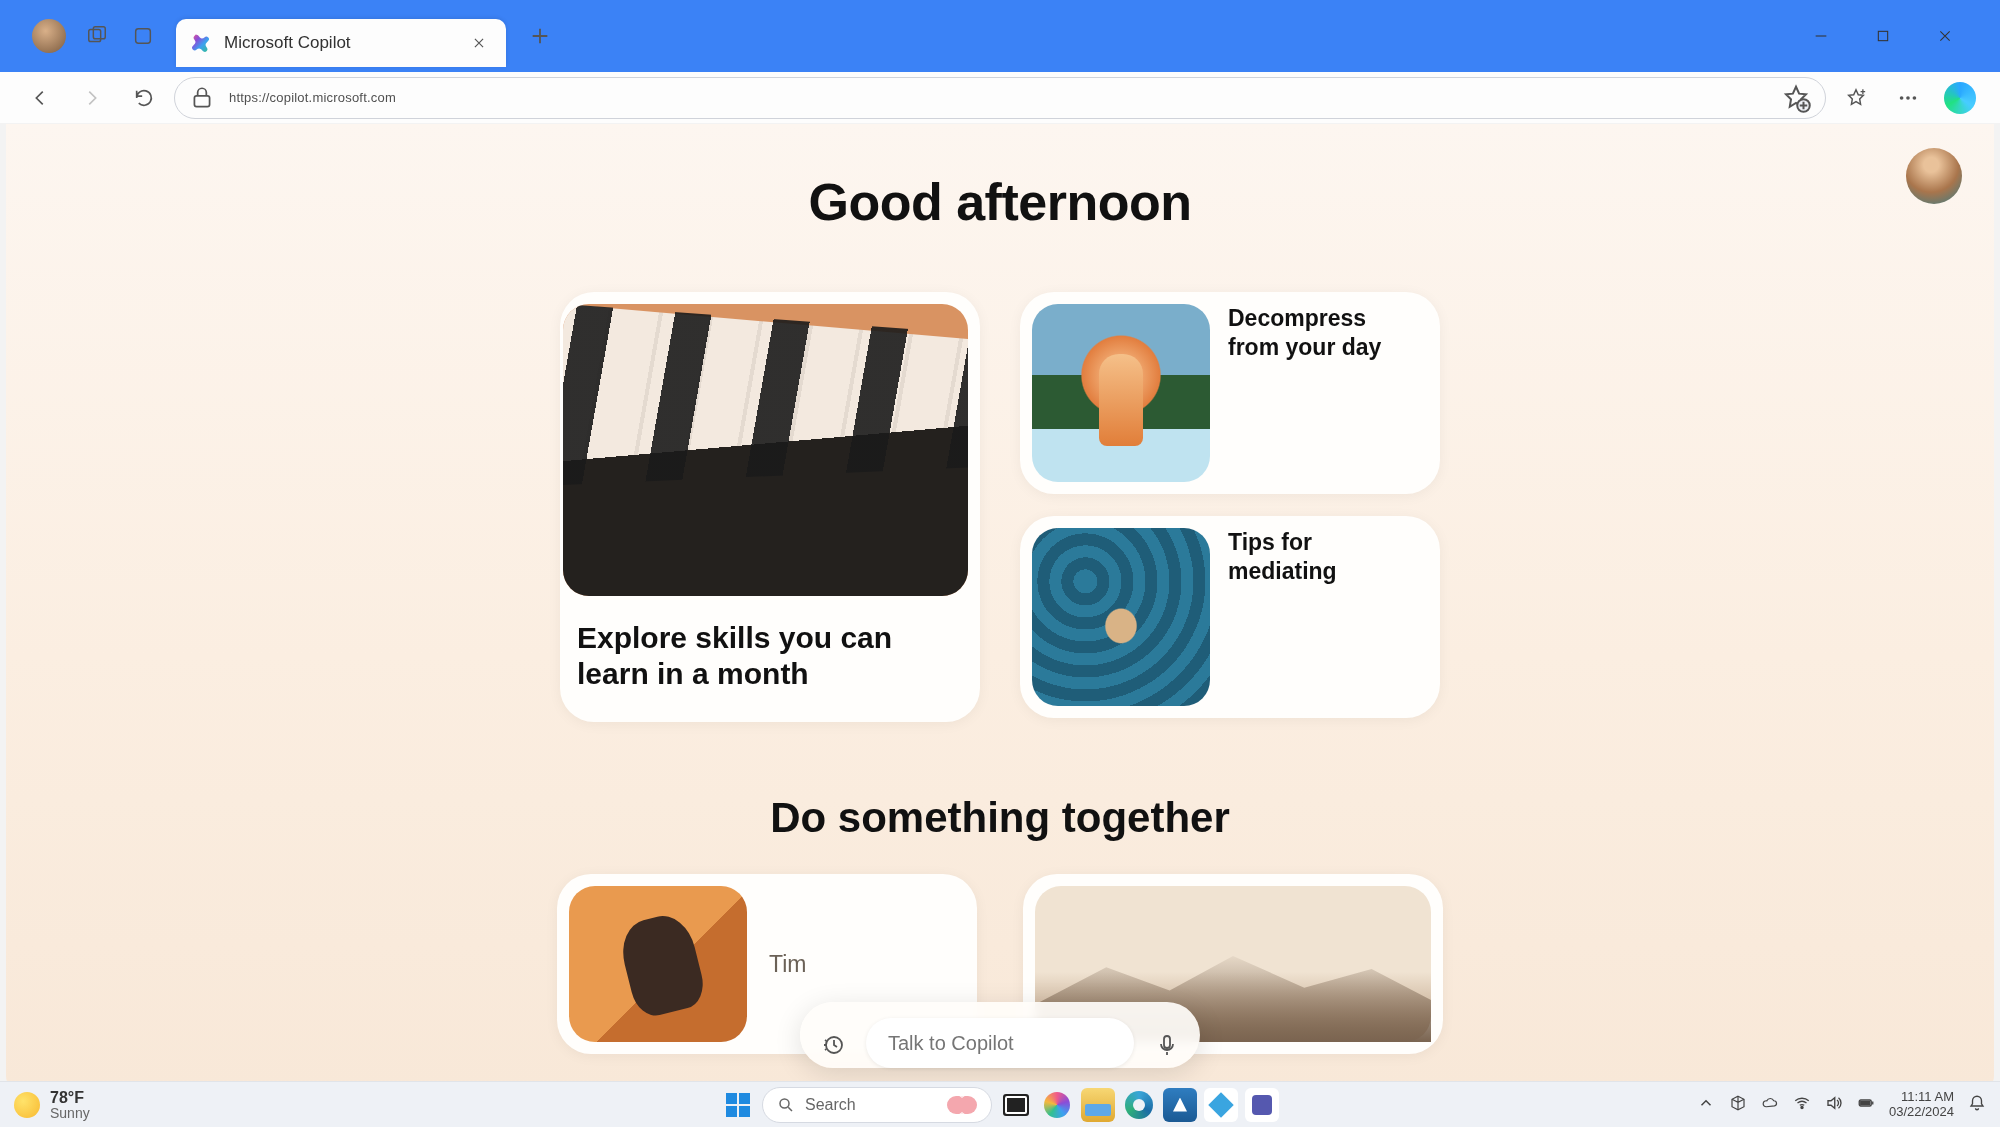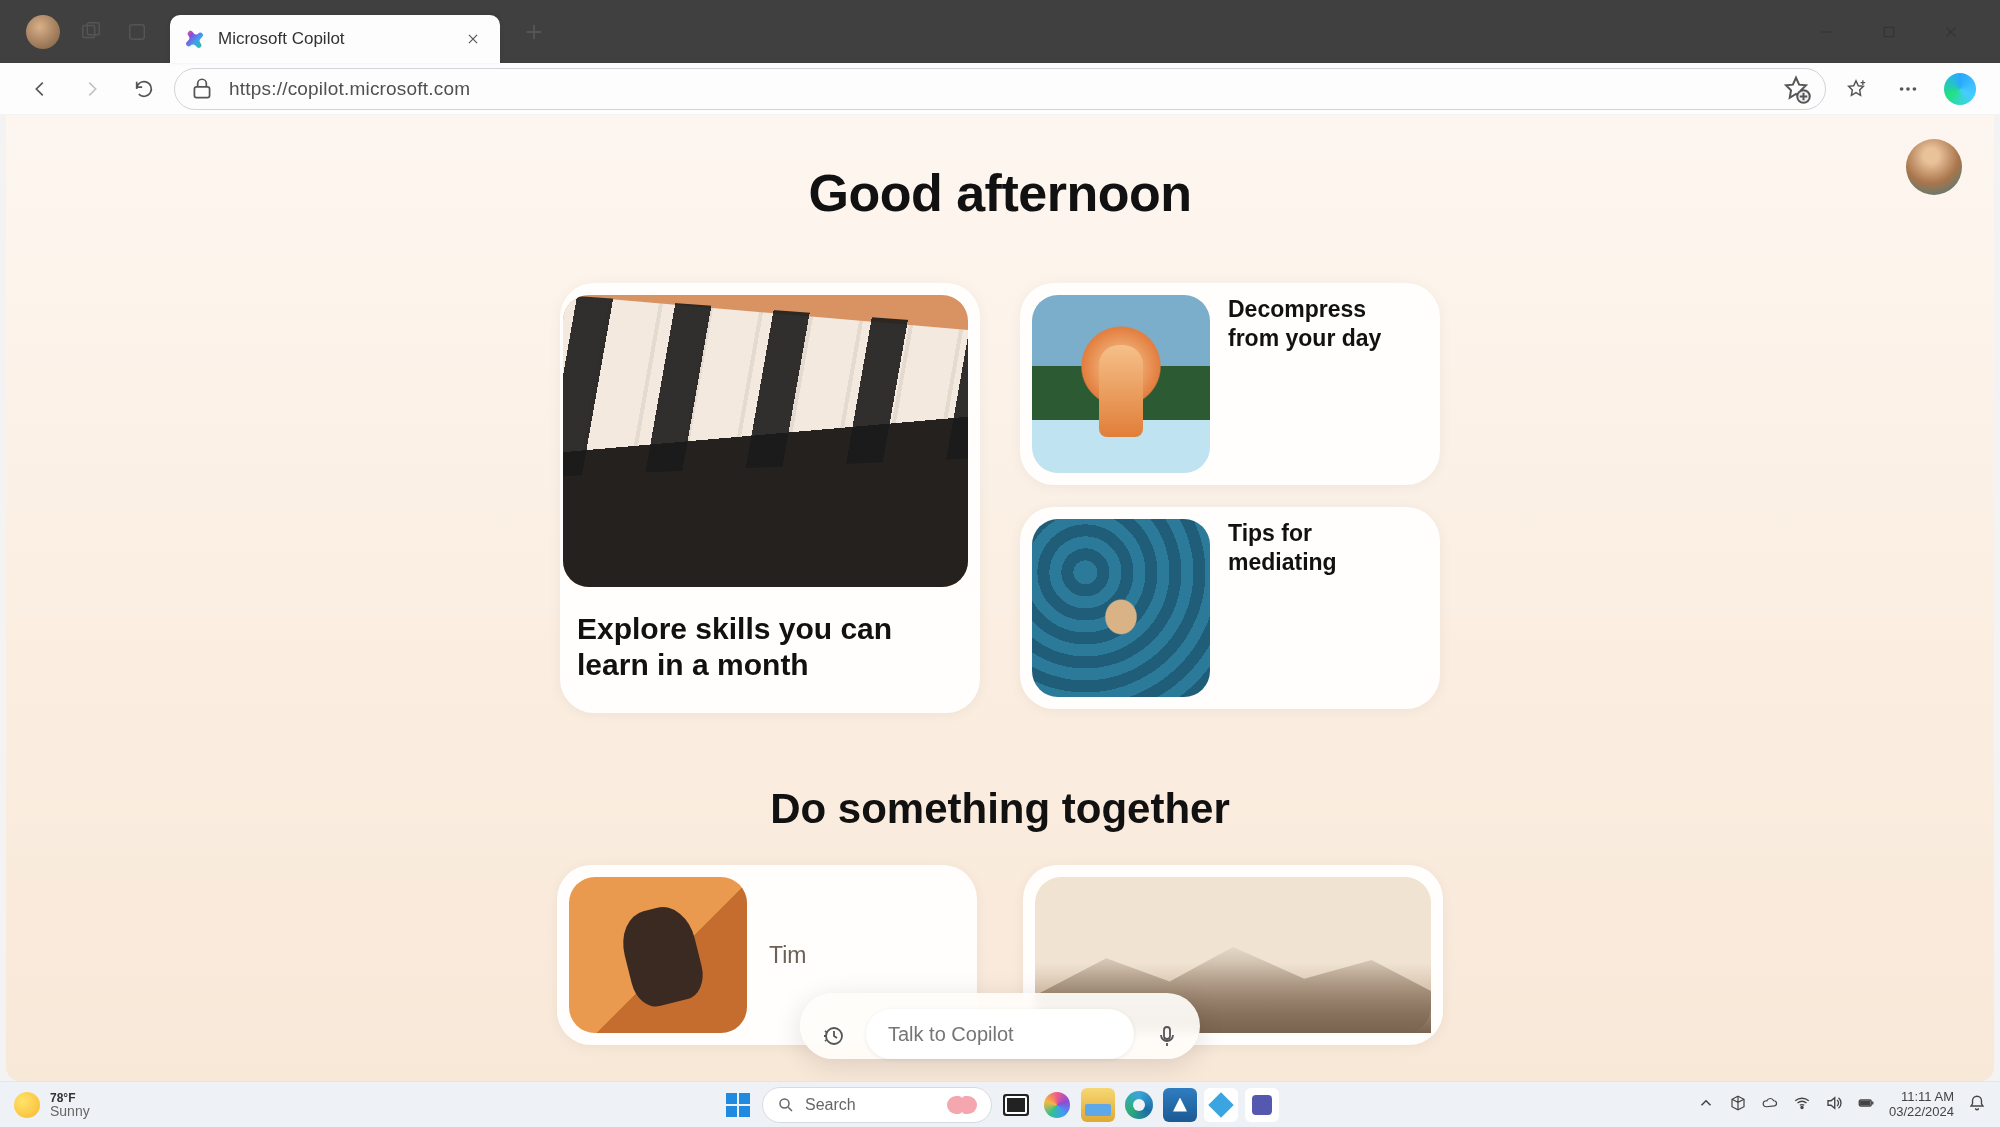--- a/index.html
+++ b/index.html
@@ -1,19 +1,19 @@
 <!DOCTYPE html>
 <html><head>
 <meta charset="utf-8">
 <style>
 * { margin: 0; padding: 0; box-sizing: border-box; font-family: "Segoe UI", -apple-system, sans-serif; }
 html, body { width: 2000px; height: 1127px; overflow: hidden; background: #f3f3f3; }
 
 
-.titlebar { height: 63px; background: #404040; display: flex; align-items: center; padding: 0 18px; }
+.titlebar { height: 72px; background: #3b82f6; display: flex; align-items: center; padding: 0 24px; }
 .tb-profile { width: 34px; height: 34px; border-radius: 50%; background: radial-gradient(circle at 40% 35%, #d9b089, #7a5a3e); margin: 0 8px; }
 .tb-icon-btn { width: 46px; height: 46px; display: flex; align-items: center; justify-content: center; color: #555; border-radius: 6px; }
 .tb-icon-btn svg { width: 22px; height: 22px; }
 
 .tab { display: flex; align-items: center; background: #fdfdfd; border-radius: 10px 10px 0 0; height: 48px; padding: 0 16px 0 14px; margin-left: 10px; width: 330px; box-shadow: 0 -1px 4px rgba(0,0,0,0.1); position: relative; top: 7px;}
 .tab-favicon { width: 22px; height: 22px; margin-right: 12px; }
 .tab-title { font-size: 17px; color: #323232; flex: 1; }
 .tab-close { width: 22px; height: 22px; display:flex; align-items:center; justify-content:center; color:#555; }
 .tab-close svg { width:14px; height:14px; }
 .new-tab { width:40px; height:40px; display:flex; align-items:center; justify-content:center; margin-left:14px; color:#555; }
@@ -22,21 +22,21 @@
 .caption-btns { margin-left:auto; display:flex; }
 .caption-btn { width:62px; height:48px; display:flex; align-items:center; justify-content:center; color:#333; }
 .caption-btn svg { width:16px; height:16px; }
 
 
 .addr-row { height: 52px; background:#fdfdfd; display:flex; align-items:center; padding:0 18px; gap:8px; border-bottom:1px solid rgba(0,0,0,0.04); }
 .addr-icon-btn { width:44px; height:44px; display:flex; align-items:center; justify-content:center; color:#555; border-radius:6px; }
 .addr-icon-btn svg { width:22px; height:22px; }
 .addr-bar { flex:1; height:42px; border:1px solid #d0d3da; border-radius:21px; display:flex; align-items:center; padding:0 14px; gap:14px; max-width:1690px; }
 .addr-bar .site-icon { width:26px; height:26px; display:flex; align-items:center; justify-content:center; color:#555; }
-.addr-url { font-size:19px; color:#505050; flex:1; letter-spacing:0.2px; }
+.addr-url { font-size:13px; color:#505050; flex:1; letter-spacing:0.2px; }
 .addr-right-btn { width:30px; height:30px; display:flex; align-items:center; justify-content:center; color:#555; }
 .copilot-orb { width:32px; height:32px; border-radius:50%; background: conic-gradient(#3ba4f0,#5ac8fa,#39d98a,#3ba4f0); filter:saturate(1.2); }
 
 
 .page { position:relative; height: calc(100% - 63px - 52px - 46px); background: linear-gradient(180deg, #fdf6f0 0%, #fbeee1 55%, #f8e8d8 100%); overflow:hidden; border-radius:0 0 14px 14px; margin:0 6px;}
 .profile-avatar { position:absolute; top:24px; right:32px; width:56px; height:56px; border-radius:50%; background: radial-gradient(circle at 45% 30%, #e9c29a 15%, #a9754c 55%, #5b7a74 85%); }
 .greeting { text-align:center; font-size:52px; font-weight:650; color:#111; margin-top:48px; letter-spacing:-0.5px; }
 
 .cards-row { display:flex; justify-content:center; gap:40px; margin-top:60px; }
 .big-card { width:420px; background:#fffefc; border-radius:34px; padding:12px 12px 24px 3px; box-shadow:0 2px 14px rgba(0,0,0,0.05); }
@@ -81,21 +81,21 @@
 .talk-pill { flex:1; height:50px; background:#fff; border-radius:30px; display:flex; align-items:center; padding:0 22px; box-shadow:0 1px 4px rgba(0,0,0,0.08);}
 .talk-pill input { border:none; outline:none; font-size:20px; color:#777; background:transparent; width:100%;}
 .talk-mic { width:46px; height:46px; display:flex; align-items:center; justify-content:center; color:#555;}
 .talk-mic svg{width:24px;height:24px;}
 
 
 .taskbar { position:absolute; left:0; right:0; bottom:0; height:46px; background:#eef1f6; display:flex; align-items:center; padding:0 14px; font-size:14px; color:#333; border-top:1px solid rgba(0,0,0,0.05);}
 .weather { display:flex; align-items:center; gap:10px;}
 .weather-icon { width:26px; height:26px; border-radius:50%; background: radial-gradient(circle at 35% 35%, #ffe36b, #f8b930);}
 .weather-text { display:flex; flex-direction:column; line-height:1;}
-.weather-temp { font-size:12px; font-weight:550;}
+.weather-temp { font-size:16px; font-weight:550;}
 .weather-cond { font-size:14px; color:#666;}
 .tb-center { position:absolute; left:50%; transform:translateX(-50%); display:flex; align-items:center; gap:7px;}
 .start-btn { width:34px; height:34px; display:grid; grid-template:1fr 1fr/1fr 1fr; gap:2px; padding:5px;}
 .start-btn span{background:#1f8ae0;}
 .search-pill { height:36px; width:230px; background:#fff; border-radius:20px; border:1px solid #d6dae2; display:flex; align-items:center; padding:0 14px; gap:10px; color:#666; font-size:16px;}
 .search-pill svg{width:18px;height:18px;}
 .search-deco{width:30px;height:18px;background:radial-gradient(circle at 30% 50%,#f4a7ae 40%,transparent 41%),radial-gradient(circle at 70% 50%,#f4a7ae 40%,transparent 41%),#fce8ea;border-radius:10px;margin-left:auto;}
 .task-icon { width:34px; height:34px; border-radius:6px; display:flex; align-items:center; justify-content:center;}
 .ti-taskview{background:linear-gradient(#222,#222);}
 .ti-taskview::after{content:"";width:18px;height:14px;border:2px solid #fff;border-radius:2px;display:block;}

